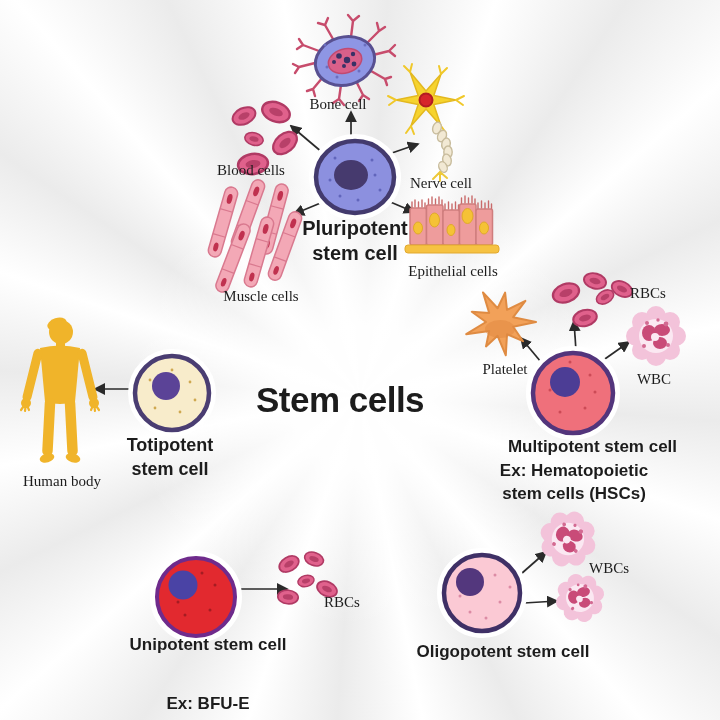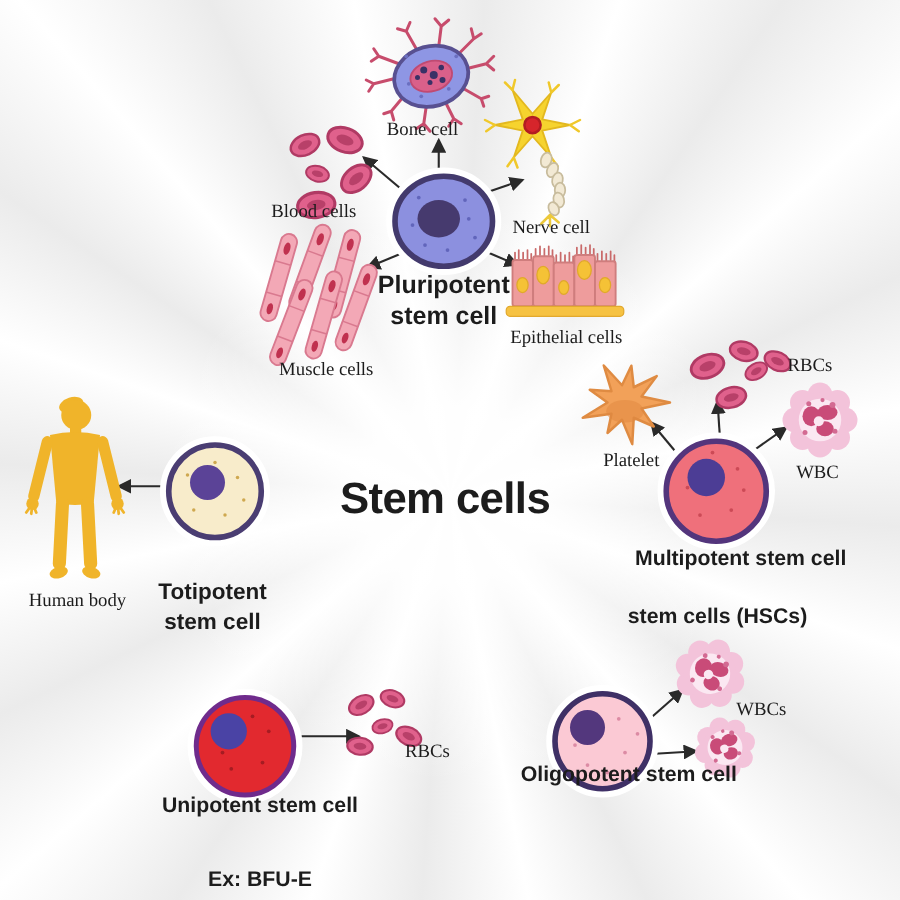--- a/index.html
+++ b/index.html
@@ -11,21 +11,21 @@
       repeating-conic-gradient(from 4deg at 50% 55%, #ebebeb 0deg, #ffffff 15deg, #ebebeb 30deg);
   }
   svg.art{position:absolute;inset:0;pointer-events:none;}
   .lbl{
     position:absolute;transform:translate(-50%,-50%);
     white-space:nowrap;text-align:center;line-height:1.1;
   }
   .r{font-size:15px;font-weight:400;font-family:Liberation Serif, serif;}
   .b{font-size:17px;font-weight:700;}
   .bp{font-size:20px;font-weight:700;}
-  .bt{font-size:18px;font-weight:700;margin-top:28px;}
+  .bt{font-size:18px;font-weight:700;}
   .t1{font-size:35px;font-weight:800;letter-spacing:-.5px;}
 </style>
 </head>
 <body>
 
 <div class="canvas">
 
   <svg class="art" viewBox="0 0 720 720">
     <defs>
       <marker id="ah" viewBox="0 0 10 10" refX="8.5" refY="5" markerWidth="7" markerHeight="7" orient="auto-start-reverse">
@@ -272,40 +272,41 @@
           <circle cx="470" cy="612" r="1.5"></circle>
         <circle cx="510" cy="587" r="1.5"></circle>
           <circle cx="460" cy="596" r="1.5"></circle>
           <circle cx="486" cy="618" r="1.5"></circle>
       </g>
     </g>
     <use href="#wbc" transform="translate(568,539) rotate(20) scale(0.95)"></use>
     <use href="#wbc" transform="translate(580,598) rotate(-15) scale(0.82)"></use>
   </svg>
 
-  <div class="lbl t1" style="left:356px;top:400px;">Stem cells</div>
+  <div class="lbl t1" style="left:340px;top:400px;">Stem cells</div>
 
   <div class="lbl r" style="left:338px;top:104px;">Bone cell</div>
   <div class="lbl r" style="left:441px;top:183px;">Nerve cell</div>
   <div class="lbl r" style="left:251px;top:170px;">Blood cells</div>
   <div class="lbl r" style="left:261px;top:296px;">Muscle cells</div>
   <div class="lbl r" style="left:453px;top:271px;">Epithelial cells</div>
   <div class="lbl bp" style="left:355px;top:228px;">Pluripotent</div>
   <div class="lbl bp" style="left:355px;top:253px;">stem cell</div>
 
   <div class="lbl bt" style="left:170px;top:446px;">Totipotent</div>
   <div class="lbl bt" style="left:170px;top:470px;">stem cell</div>
   <div class="lbl r" style="left:62px;top:481px;">Human body</div>
 
   <div class="lbl r" style="left:505px;top:369px;">Platelet</div>
   <div class="lbl r" style="left:648px;top:293px;">RBCs</div>
   <div class="lbl r" style="left:654px;top:379px;">WBC</div>
   <div class="lbl b" style="left:574px;top:447px;padding-left:37px;">Multipotent stem cell</div>
+  <div class="lbl b" style="left:574px;top:471px;">Ex: Hematopoietic</div>
   <div class="lbl b" style="left:574px;top:494px;">stem cells (HSCs)</div>
 
   <div class="lbl b" style="left:208px;top:645px;">Unipotent stem cell</div>
   <div class="lbl b" style="left:208px;top:704px;">Ex: BFU-E</div>
   <div class="lbl r" style="left:342px;top:602px;">RBCs</div>
 
-  <div class="lbl b" style="left:503px;top:620px;">Oligopotent stem cell</div>
+  <div class="lbl b" style="left:503px;top:652px;">Oligopotent stem cell</div>
   <div class="lbl r" style="left:609px;top:568px;">WBCs</div>
 
 </div>
 
 </body></html>

